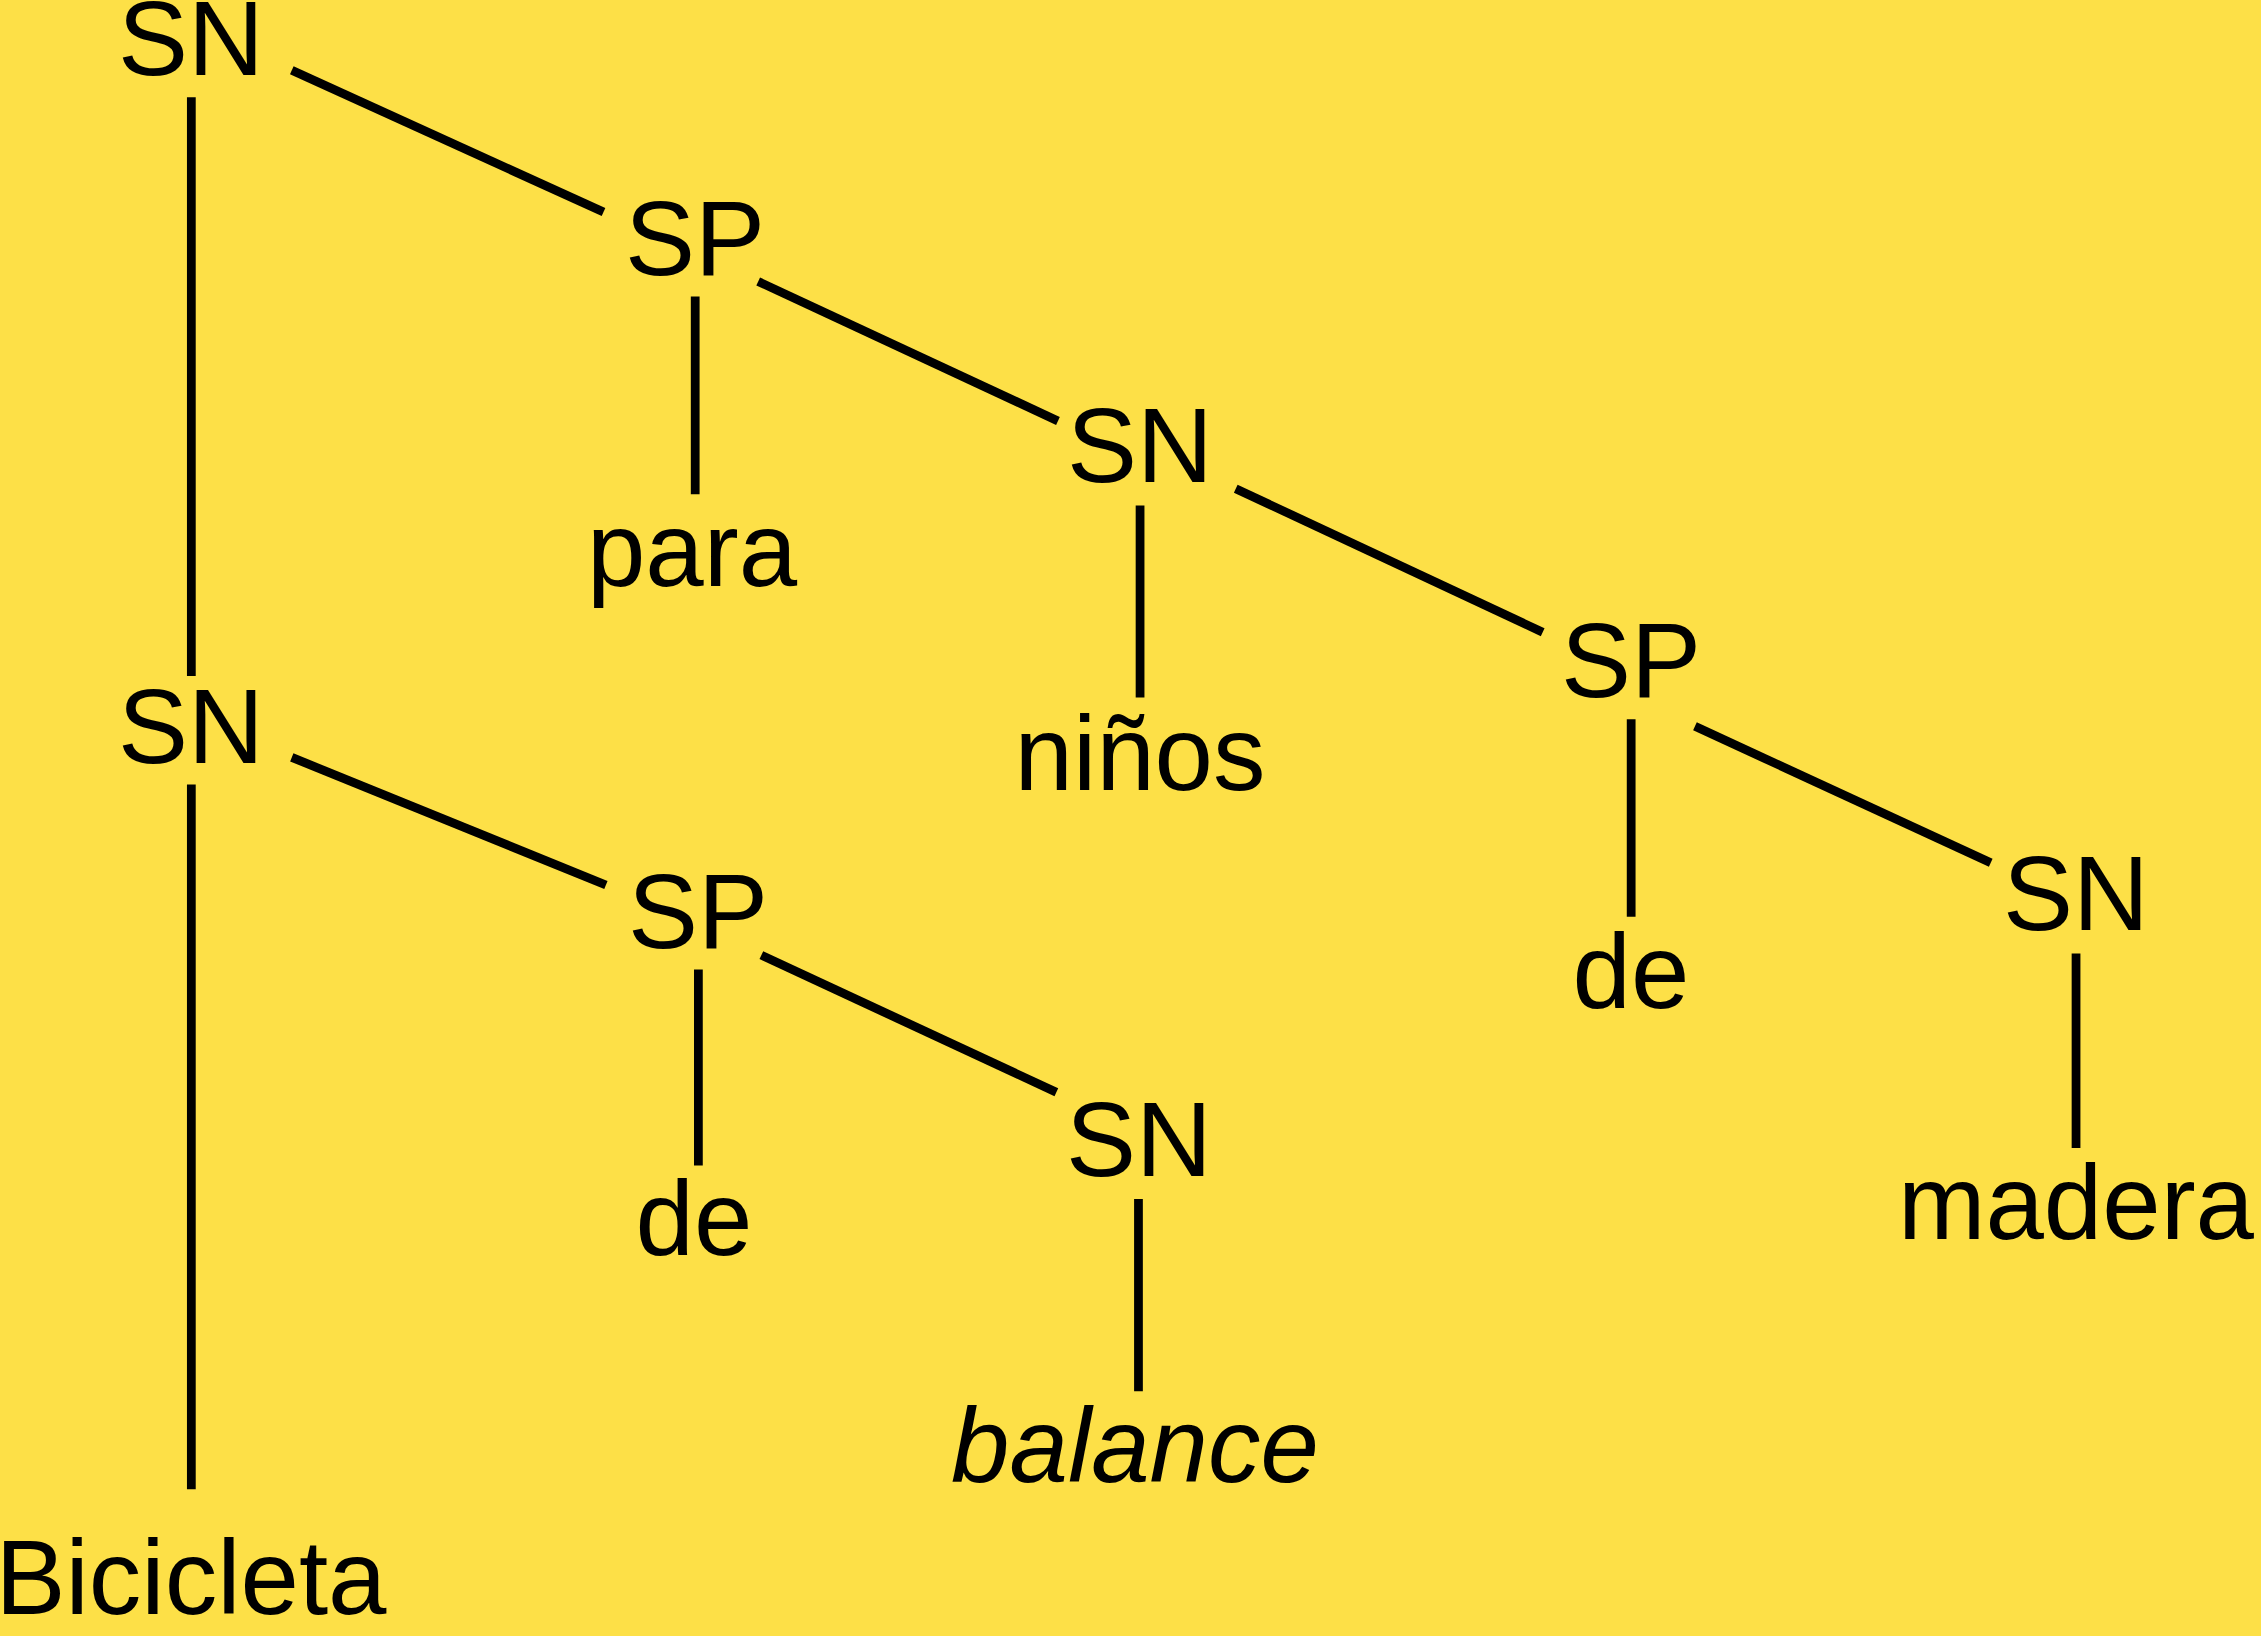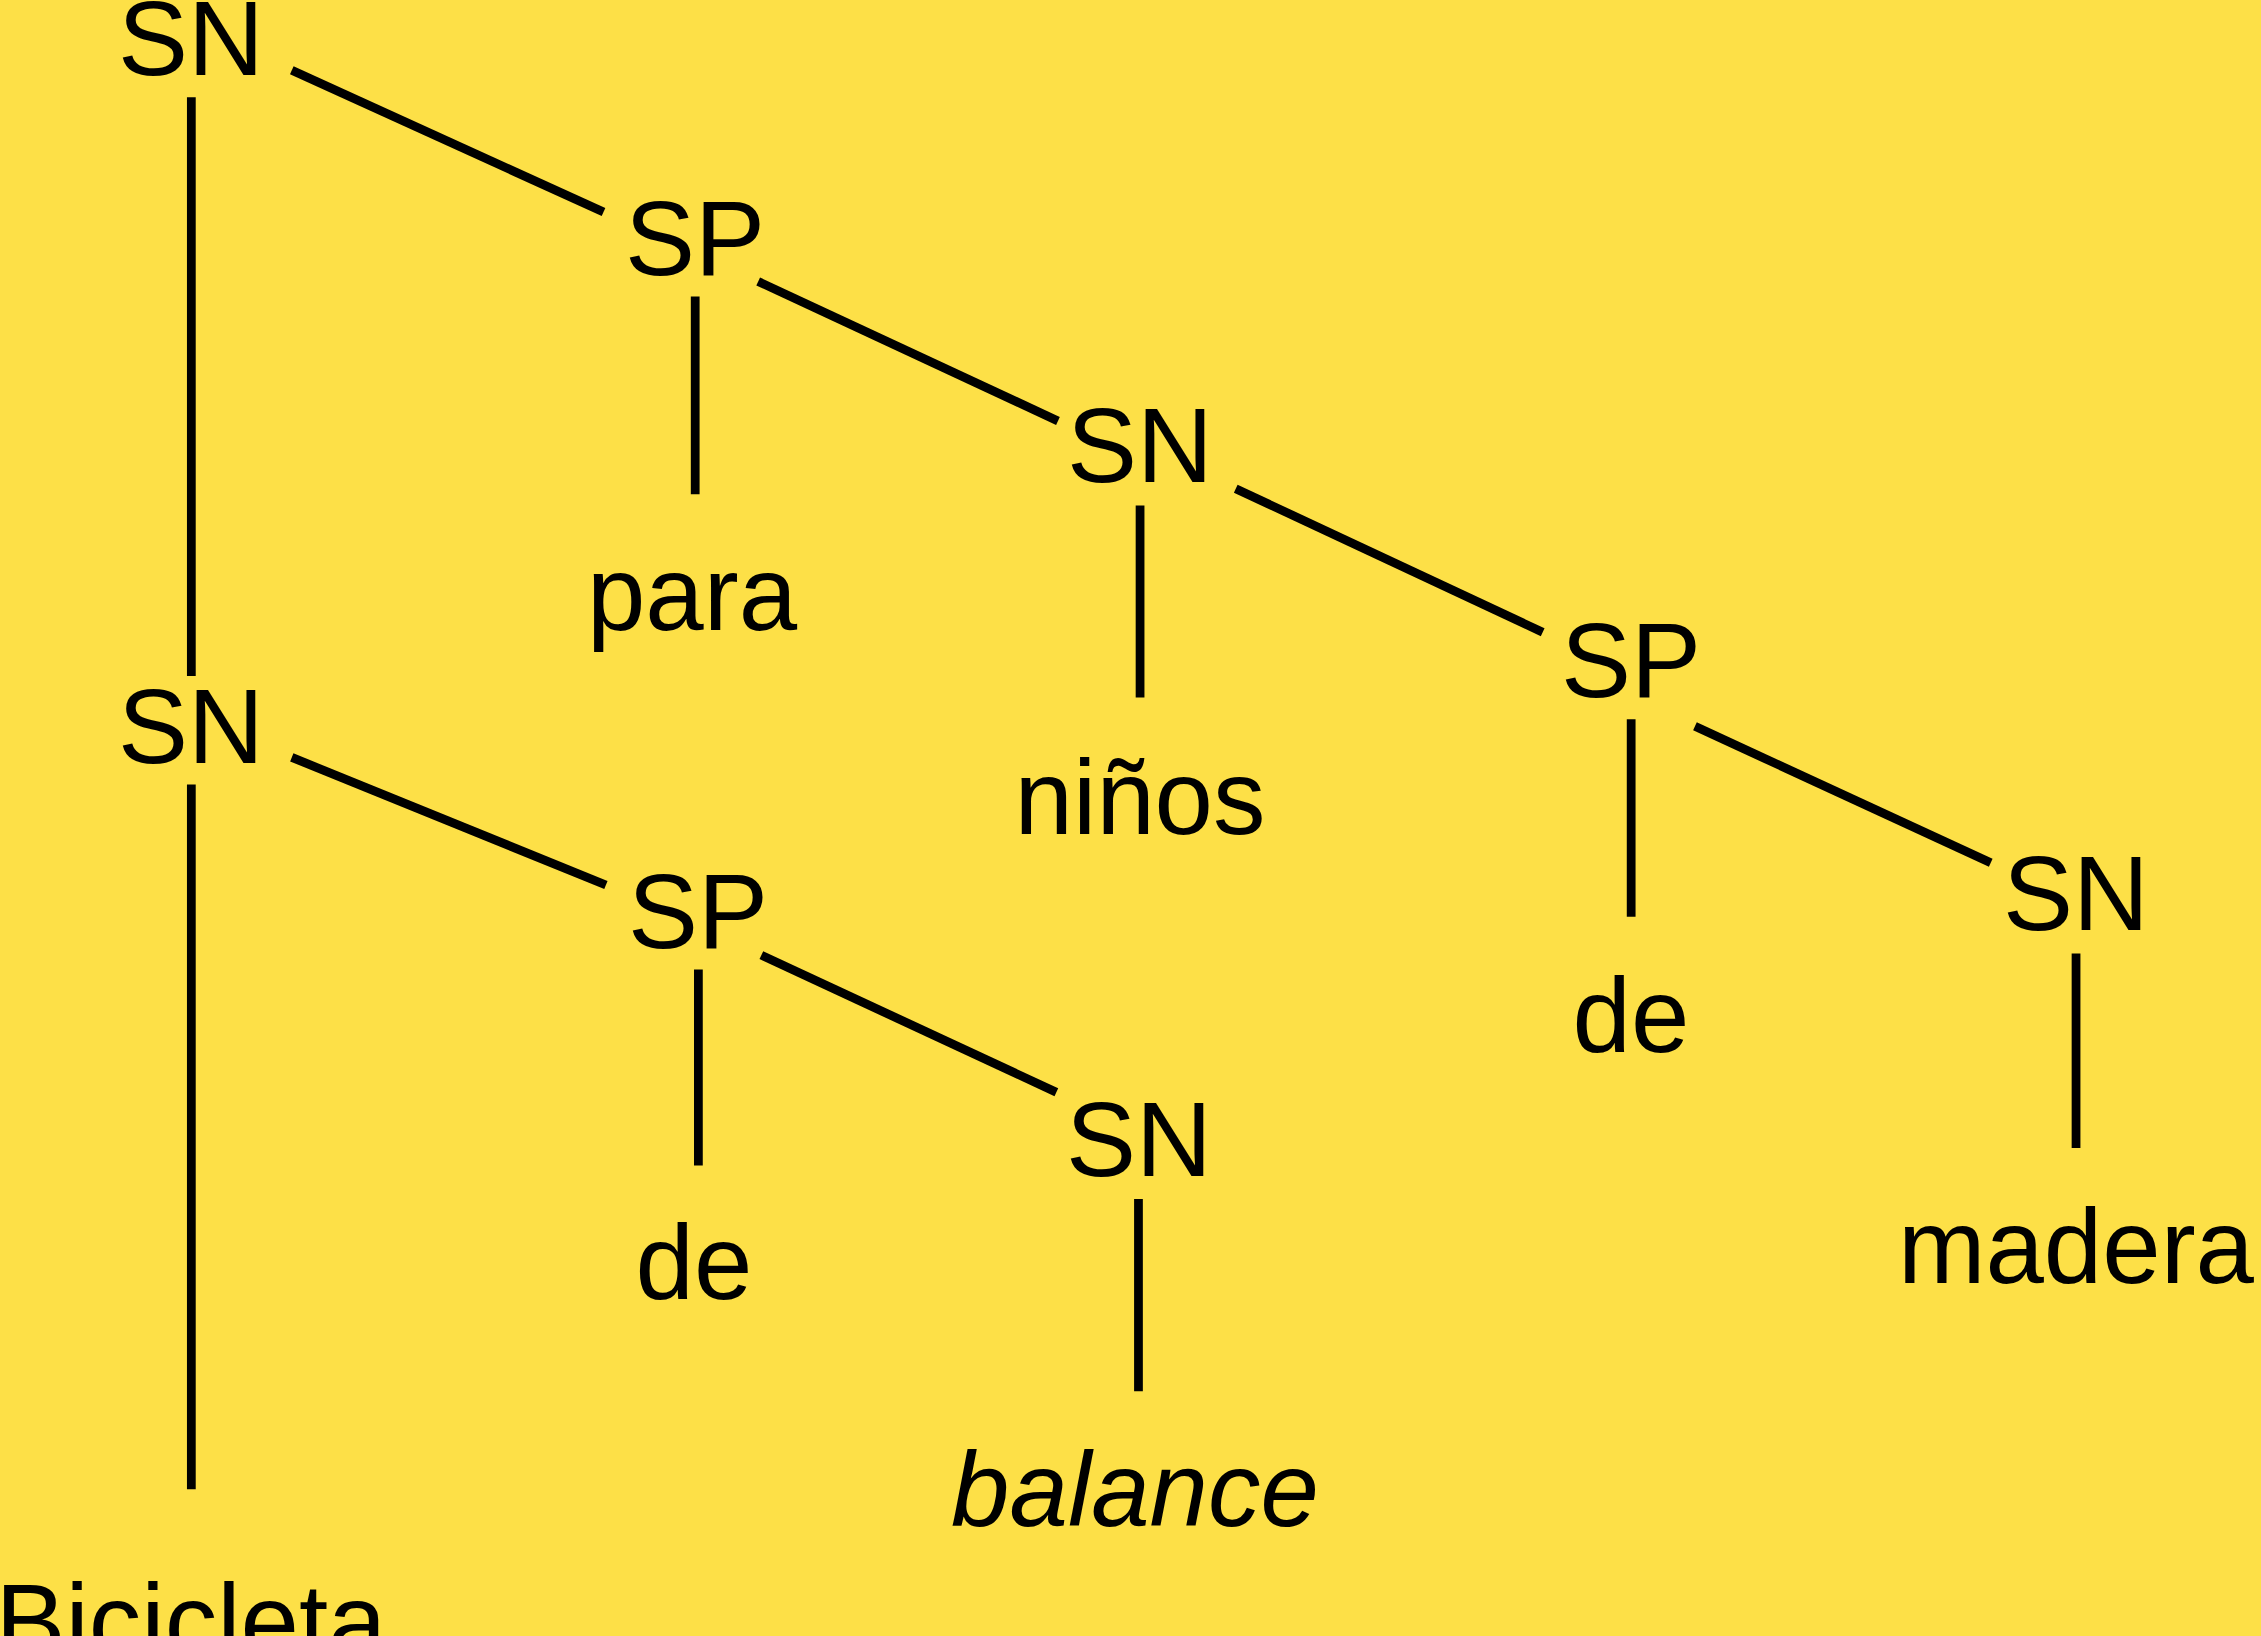--- a/index.html
+++ b/index.html
@@ -30,21 +30,20 @@
     font-weight: 400;
     line-height: 1;
     white-space: nowrap;
     transform: translate(-50%, -50%);
   }
   .node-label {
     font-size: 105px;
   }
   .leaf-label {
     font-size: 105px;
-    margin-top: 44px;
   }
 </style>
 </head>
 <body>
 
 <div id="stage">
 
   <svg id="tree-svg" viewBox="0 0 2836 2052" preserveAspectRatio="none" aria-hidden="true">
     <g id="edge-group">
         <line x1="240" y1="122" x2="240" y2="848" stroke="#000000" stroke-width="11" stroke-linecap="butt"></line>

